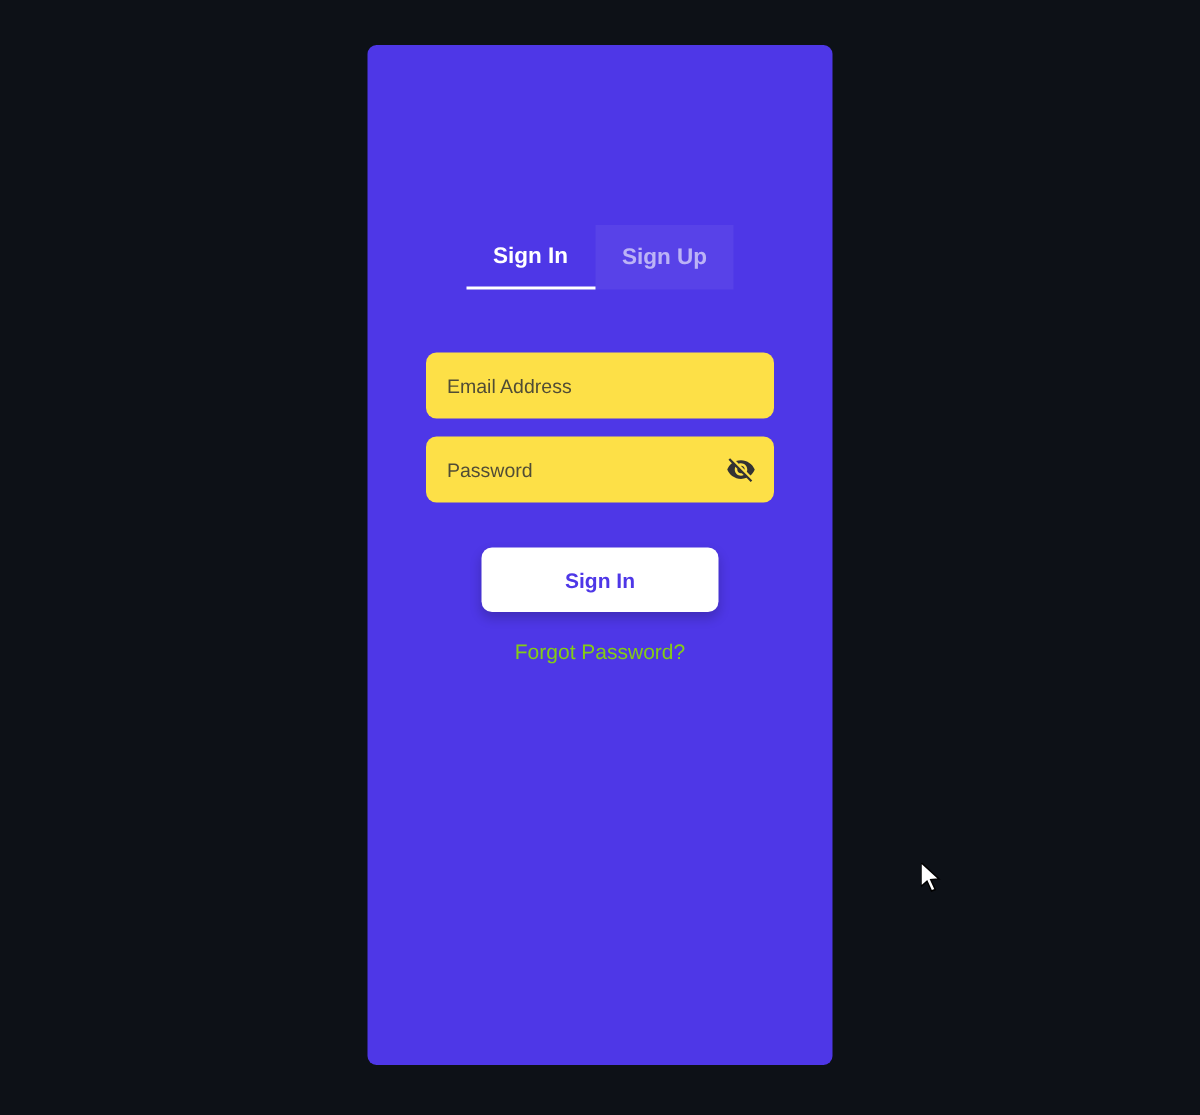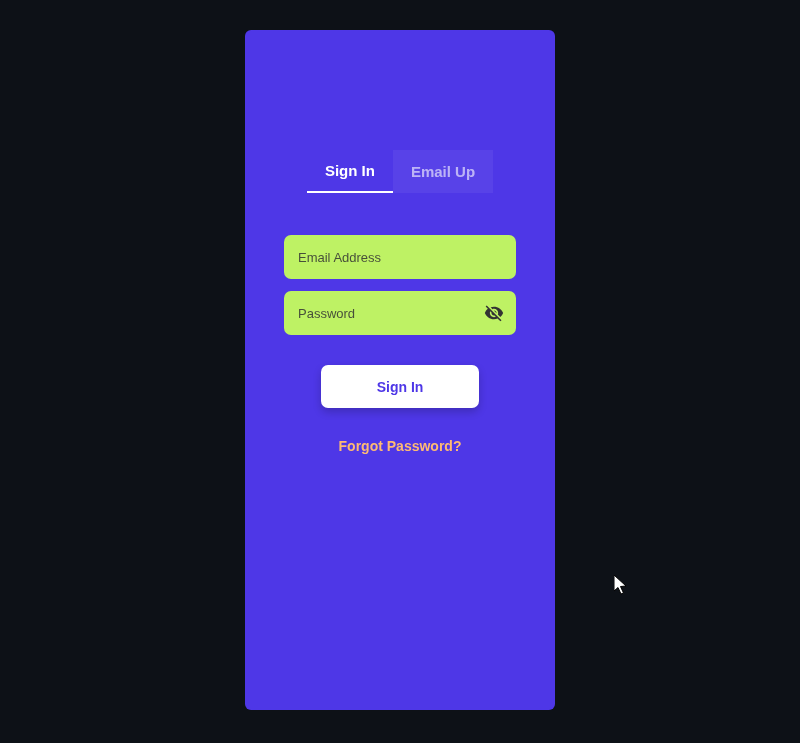--- a/index.html
+++ b/index.html
@@ -62,21 +62,21 @@
     }
     
     .text-input {
       width: 100%;
       height: 44px;
       border: none;
       border-radius: 7px;
       padding: 0 14px;
       font-size: 13px;
       color: #333;
-      background: #bef264;
+      background: #fde047;
       outline: none;
     }
     
     .text-input::placeholder {
       color: #333;
       opacity: 0.85;
     }
     
     .password-wrapper {
       position: relative;
@@ -109,24 +109,24 @@
       border-radius: 7px;
       color: #4e37e7;
       font-size: 14px;
       font-weight: 700;
       cursor: pointer;
       margin-top: 18px;
       box-shadow: 0 4px 8px rgba(0, 0, 0, 0.2);
     }
     
     .forgot-password {
-      color: #fdba74;
+      color: #84cc16;
       font-size: 14px;
-      font-weight: 700;
-      margin-top: 30px;
+      font-weight: 400;
+      margin-top: 18px;
       cursor: pointer;
     }
     
     .social-text {
       color: rgba(255, 255, 255, 0.6);
       font-size: 13px;
       margin-top: 18px;
     }
     
     .cursor {
@@ -143,21 +143,21 @@
       height: 100%;
     }
   </style>
 </head>
 <body>
 
 <div class="phone-container">
 
   <div class="tabs">
     <button class="tab active">Sign In</button>
-    <button class="tab inactive">Email Up</button>
+    <button class="tab inactive">Sign Up</button>
   </div>
 
   <div class="input-group">
     <input type="text" class="text-input" placeholder="Email Address" style="">
   </div>
 
   <div class="input-group password-wrapper">
     <input type="password" class="text-input" placeholder="Password" style="">
     <span class="visibility-icon">
       <svg viewBox="0 0 24 24">

